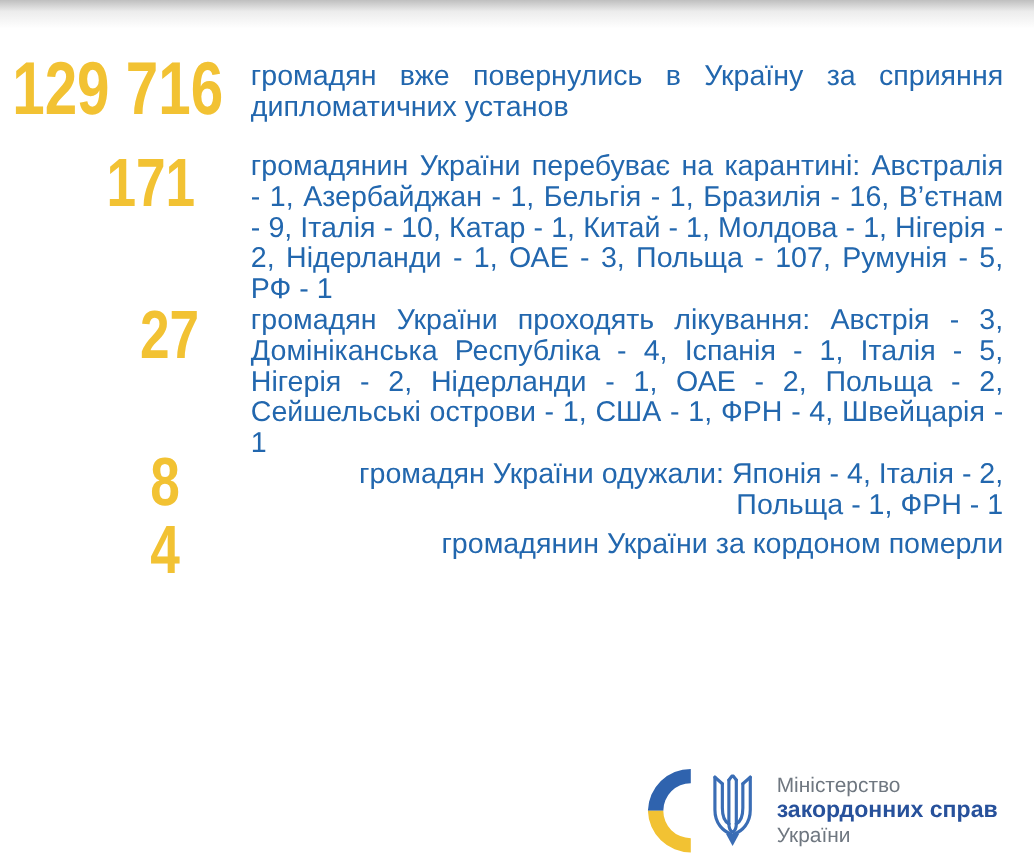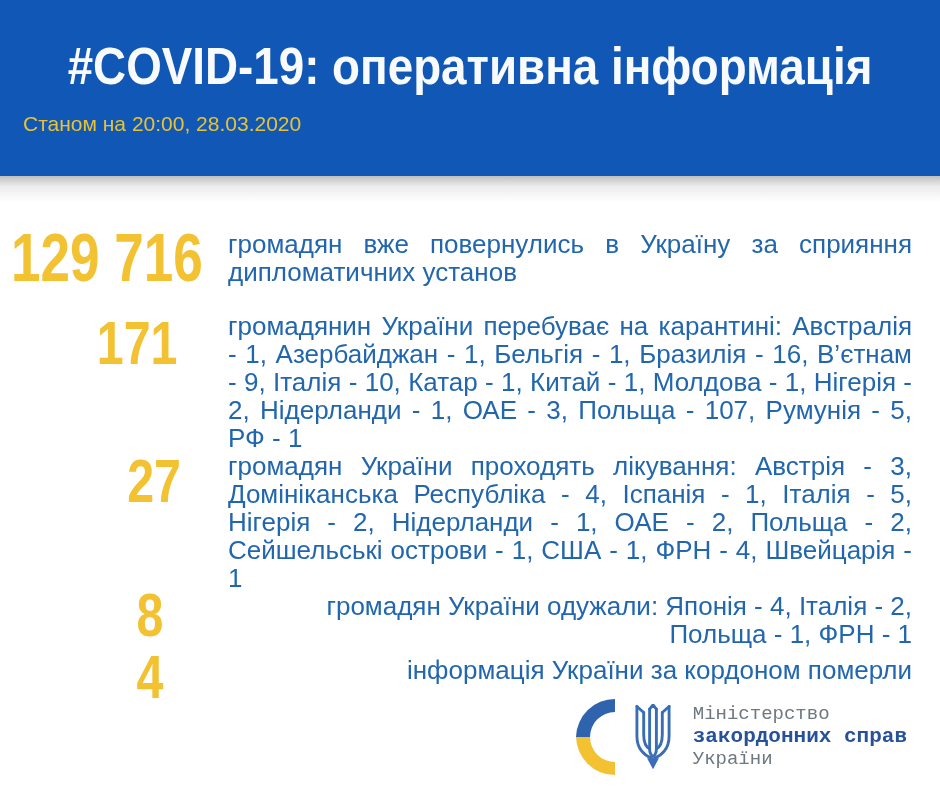--- a/index.html
+++ b/index.html
@@ -83,40 +83,36 @@
     right: 33px; bottom: 12px;
     display: flex;
     align-items: center;
   }
   .flag-crescent { margin-right: 12px; }
   .cres-top { fill: var(--crescent_blue, #2f63ae); }
   .cres-bot { fill: var(--crescent_yellow, #f2c233); }
   .emblem { margin-right: 16px; }
   .trident-strokes { stroke: var(--logo_blue, #3a6db5); }
   .trident-fill { fill: var(--logo_blue, #3a6db5); }
-  .ministry-text { font-family: Liberation Mono, monospace; }
+  .ministry-text { font-family: Liberation Sans, sans-serif; }
   .ministry-l1, .ministry-l3 {
     color: var(--ministry_gray, #6f7780);
     font-size: 19px; line-height: 21px;
   }
   .ministry-l2 {
     color: var(--ministry_dark_blue, #27519b);
     font-size: 21px; line-height: 24px;
     font-weight: bold;
   }
 </style>
 </head>
 <body>
 
 <div class="page">
 
-  <header class="header">
-    <h1 class="title">#COVID-19: оперативна інформація</h1>
-    <div class="as-of">Станом на 20:00, 28.03.2020</div>
-  </header>
   <div class="header-shadow"></div>
 
   <main class="stats">
     <div class="stat-row">
       <div class="num-col">
         <span class="num">129 716</span>
       </div>
       <div class="desc">громадян вже повернулись в Україну за сприяння дипломатичних установ</div>
     </div>
     <div class="stat-row">
@@ -135,21 +131,21 @@
       <div class="num-col">
         <span class="num">8</span>
       </div>
       <div class="desc">громадян України одужали: Японія - 4, Італія - 2,
 Польща - 1, ФРН - 1</div>
     </div>
     <div class="stat-row">
       <div class="num-col">
         <span class="num">4</span>
       </div>
-      <div class="desc">інформація України за кордоном померли</div>
+      <div class="desc">громадянин України за кордоном померли</div>
     </div>
   </main>
 
   <footer class="mfa-logo">
     <svg class="flag-crescent" width="44" height="78" viewBox="0 0 44 78" aria-hidden="true">
       <path class="cres-top" d="M42,1 A39,39 0 0 0 3,39 L17,39 A25,25 0 0 1 42,14 Z"></path>
       <path class="cres-bot" d="M3,39 A39,39 0 0 0 42,77 L42,64 A25,25 0 0 1 17,39 Z"></path>
     </svg>
     <svg class="emblem" width="48" height="66" viewBox="0 0 56 78" aria-hidden="true">
       <g class="trident-strokes" fill="none" stroke-width="3.4" stroke-linecap="round" stroke-linejoin="round">

